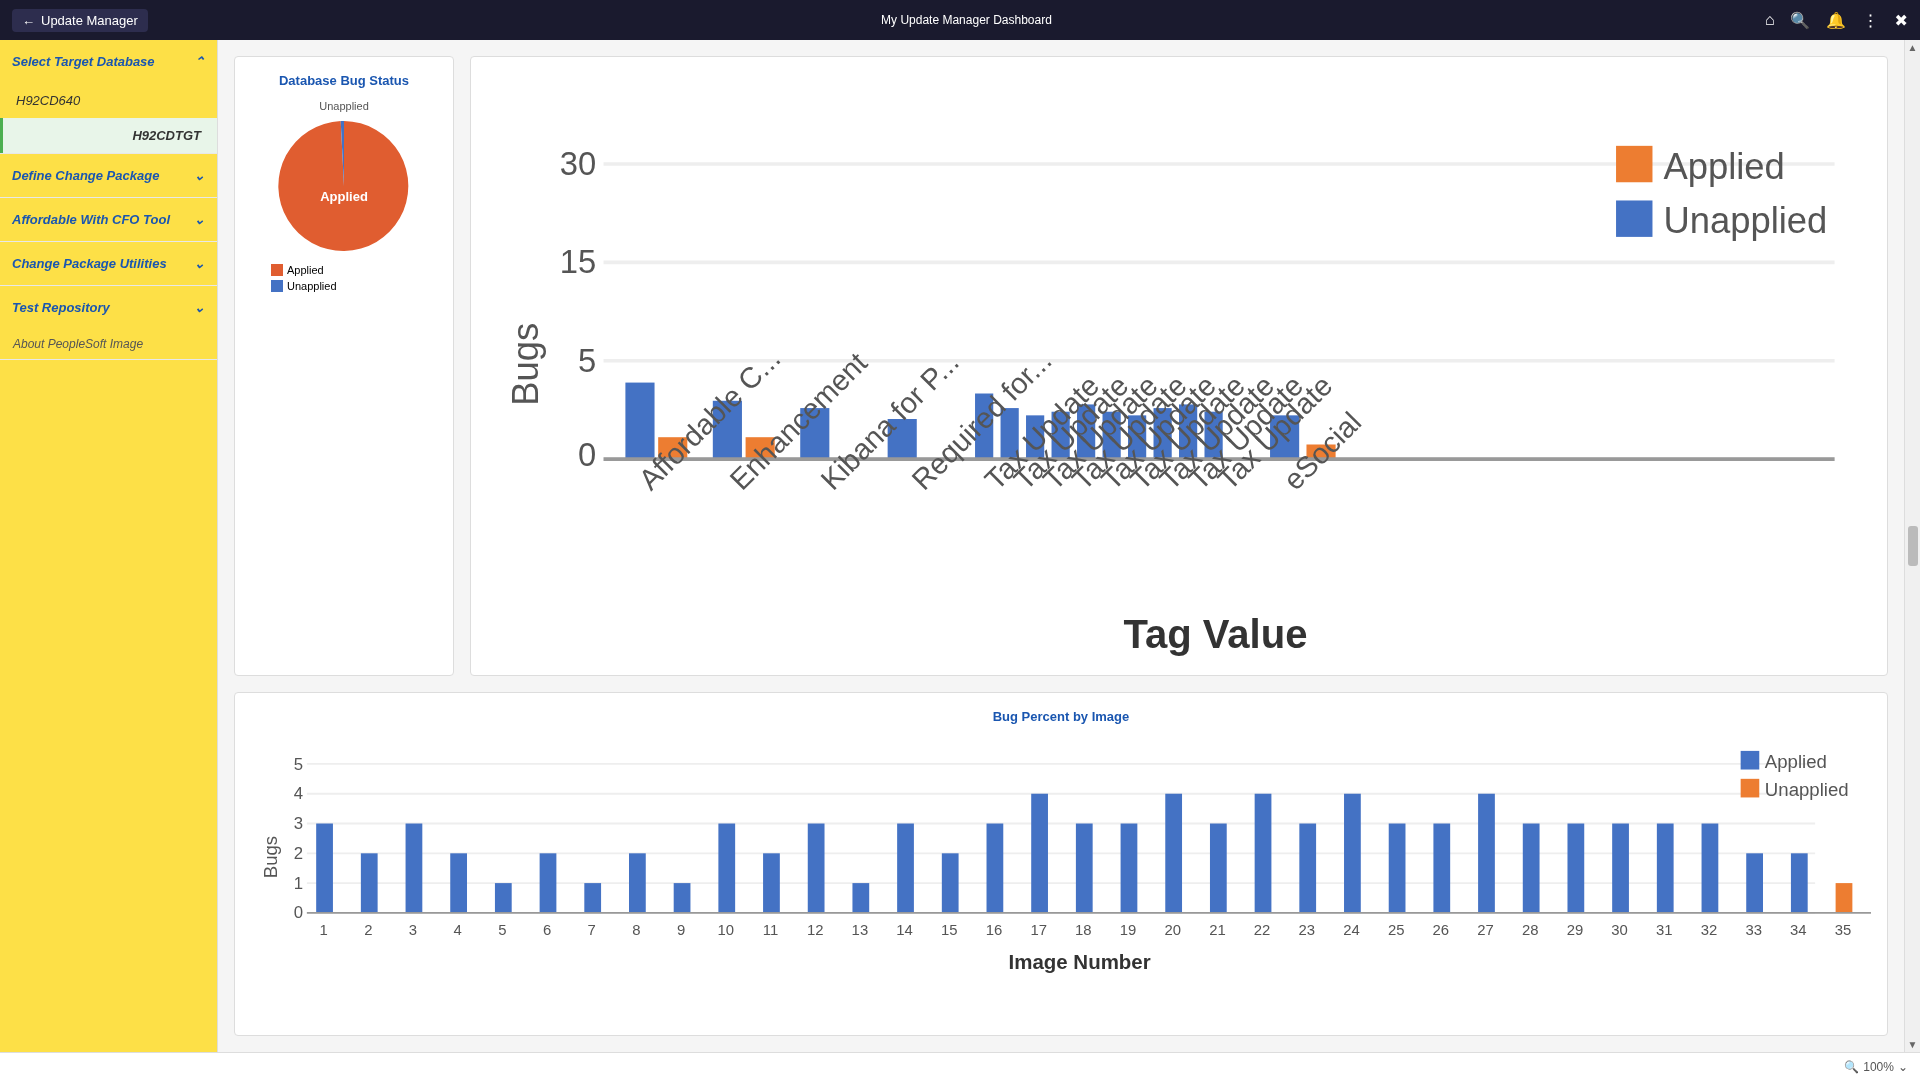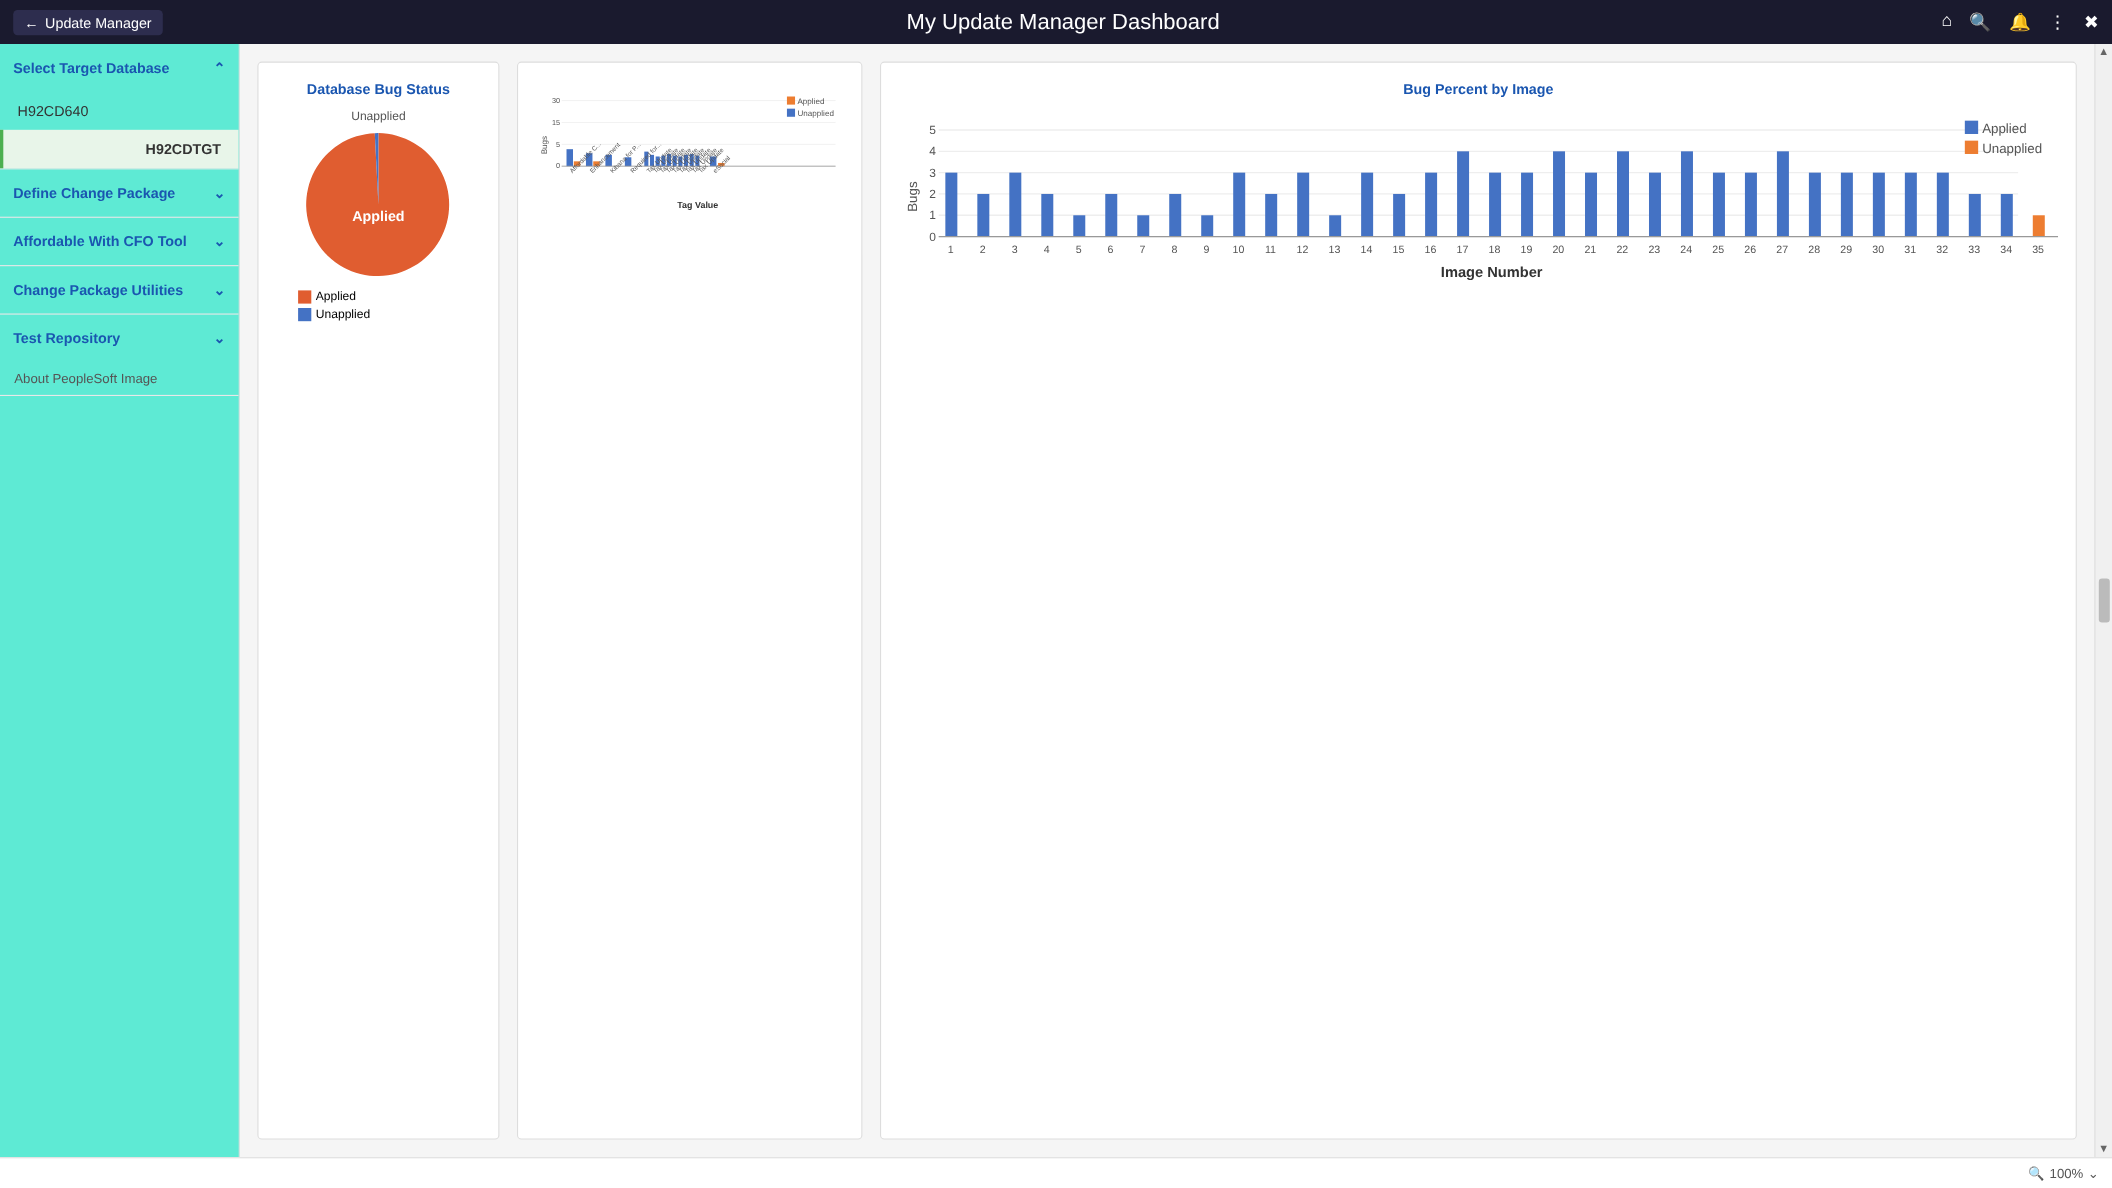--- a/index.html
+++ b/index.html
@@ -14,37 +14,37 @@
       align-items: center;
       padding: 0 12px;
       flex-shrink: 0;
     }
     .topbar-back {
       display: flex; align-items: center; gap: 6px;
       background: #2d2d4e; padding: 4px 10px; border-radius: 4px;
       cursor: pointer; font-size: 13px; color: white; margin-right: 20px;
     }
     .topbar-title {
-      flex: 1; text-align: center; font-size: 20px; font-weight: normal;
+      flex: 1; text-align: center; font-size: 12px; font-weight: normal;
     }
     .topbar-icons {
       display: flex; align-items: center; gap: 16px;
     }
     .topbar-icon { color: white; font-size: 16px; cursor: pointer; }
 
     
     .main-layout {
       display: flex; flex: 1; overflow: hidden;
     }
 
     
     .sidebar {
-      width: 218px; background: #5eead4; flex-shrink: 0;
+      width: 218px; background: #fde047; flex-shrink: 0;
       border-right: 1px solid #ddd; overflow-y: auto;
-      display: flex; flex-direction: column;
+      display: flex; flex-direction: column; font-style: italic;
     }
     .sidebar-section {
       border-bottom: 1px solid #e8e8e8;
     }
     .sidebar-header {
       display: flex; align-items: center; justify-content: space-between;
       padding: 14px 12px; cursor: pointer; font-size: 13px;
       color: #1a56b0; font-weight: 600;
     }
     .sidebar-item {
@@ -54,21 +54,21 @@
     .sidebar-item.active {
       background: #e8f5e9; font-weight: bold; border-left: 3px solid #4caf50; text-align: right;
     }
     .sidebar-sub-item {
       padding: 8px 13px; font-size: 12px; color: #555; cursor: pointer;
     }
 
     
     .content {
       flex: 1; overflow-y: auto; padding: 16px; background: #f5f5f5;
-      display: flex; flex-direction: row; gap: 16px;
+      display: flex; flex-direction: column; gap: 16px;
     }
 
     .charts-row {
       display: flex; gap: 16px;
     }
 
     .chart-card {
       background: white; border: 1px solid #ddd; border-radius: 4px;
       padding: 16px; flex: 1;
     }

